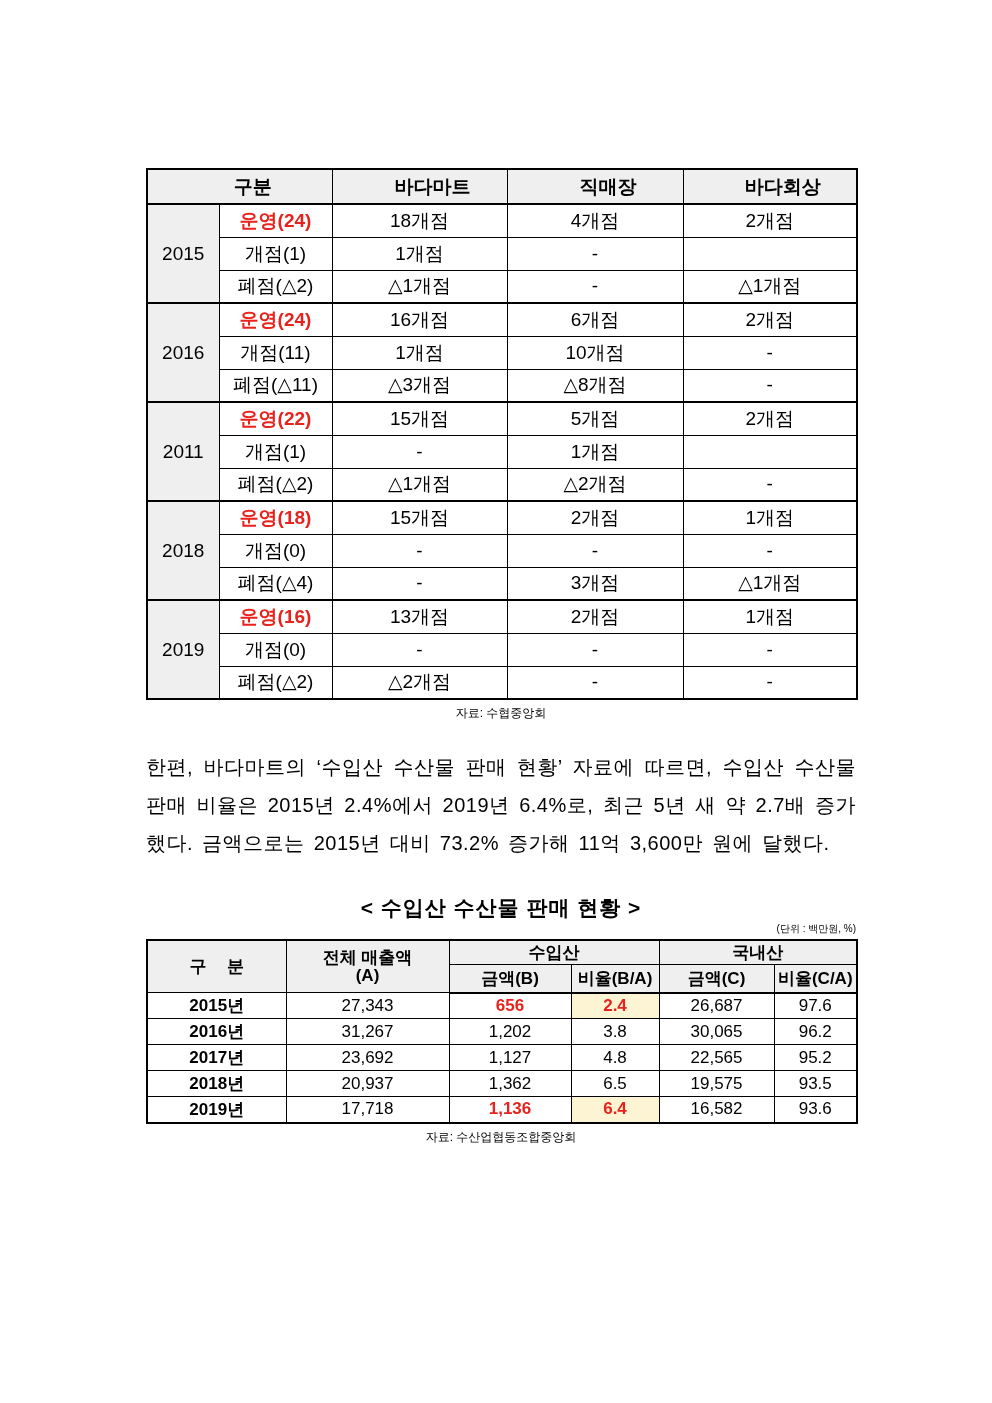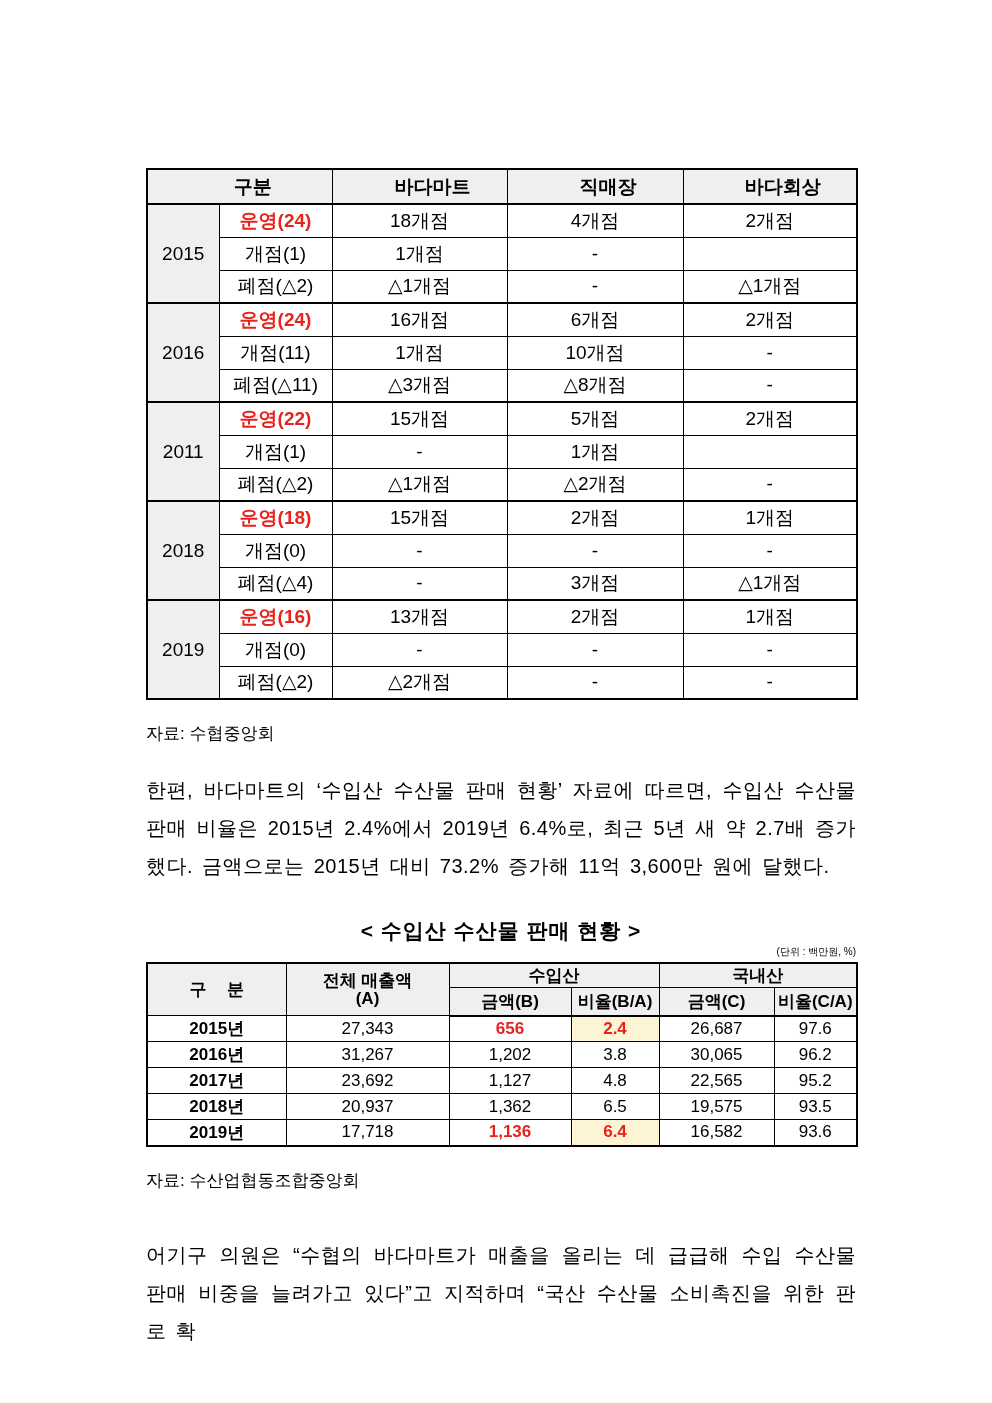--- a/index.html
+++ b/index.html
@@ -52,23 +52,23 @@
     font-weight:bold;
     height:35px;
     border-bottom:2px solid var(--border);
     padding-left:28px;
   }
   .t1 tr.grp-top td{border-top:2px solid var(--border);}
   .t1 td.year{background:var(--header_bg);}
   .red{color:var(--red);font-weight:bold;}
   .src{
     width:710px;
-    text-align:left;
-    font-size:17px;
-    margin-top:22px;
+    text-align:center;
+    font-size:12px;
+    margin-top:5px;
   }
   
   .para{
     width:710px;
     font-size:20px;
     line-height:38px;
     text-align:justify;
     letter-spacing:0.5px;
     word-spacing:3px;
     margin:0;
@@ -312,16 +312,15 @@
           <td>17,718</td>
           <td class="red">1,136</td>
           <td class="red hl">6.4</td>
           <td>16,582</td>
           <td>93.6</td>
         </tr>
       </tbody>
     </table>
     <div class="src">자료: 수산업협동조합중앙회</div>
 
-    <p class="para para2">어기구 의원은 “수협의 바다마트가 매출을 올리는 데 급급해 수입 수산물 판매 비중을 늘려가고 있다”고 지적하며 “국산 수산물 소비촉진을 위한 판로 확</p>
 
   </div>
 </div>
 
 </body></html>

